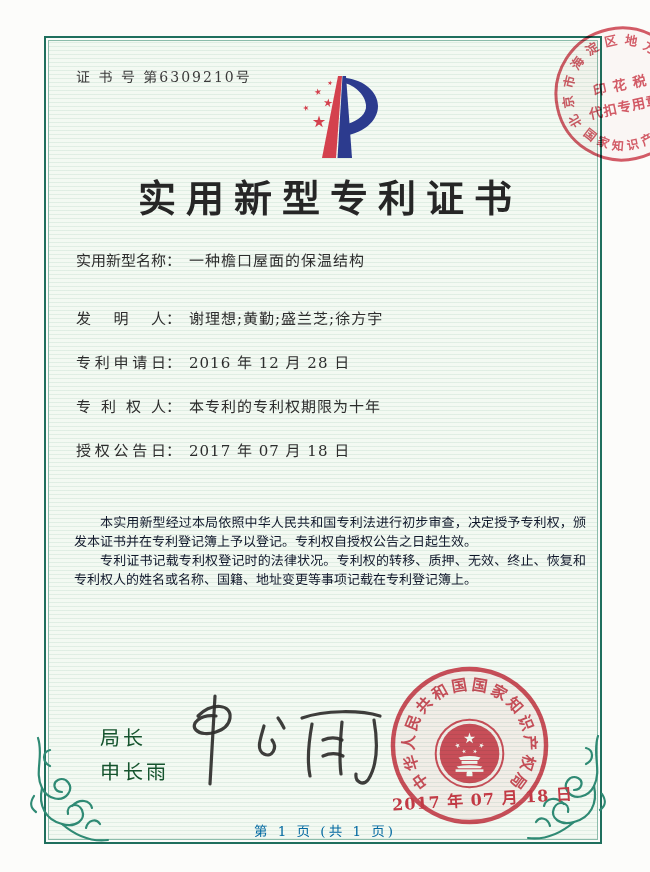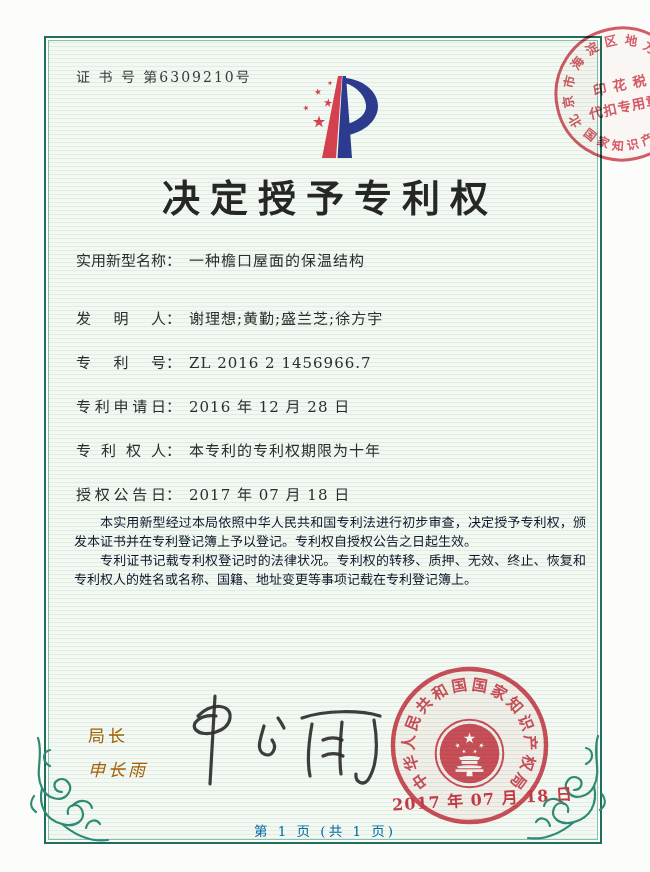--- a/index.html
+++ b/index.html
@@ -28,23 +28,23 @@
   .frow{line-height:22px;margin-bottom:22px;white-space:nowrap;}
   .frow:first-child{margin-bottom:36px;}
   .flabel{display:inline-block;width:90px;text-align:justify;text-align-last:justify;vertical-align:top;}
   .fcolon{margin-right:8px;}
   .fvalue{letter-spacing:1px;}
 
   .paras{position:absolute;left:74px;top:514px;right:64px;font-size:13px;
     line-height:1.45;color:#0f172a;text-align:justify;}
   .paras p{margin:0;text-indent:2em;}
 
-  .sig-title,.sig-name{position:absolute;left:88px;font-size:17px;letter-spacing:3px;color:#a16207;
+  .sig-title,.sig-name{position:absolute;left:100px;font-size:20px;letter-spacing:3px;color:#14532d;
     font-family:"Liberation Sans","DejaVu Sans",sans-serif;}
-  .sig-title{top:722px;} .sig-name{top:756px;font-style:italic;}
+  .sig-title{top:722px;} .sig-name{top:756px;}
 
   .signature{position:absolute;left:160px;top:688px;width:230px;height:100px;}
   .signature path{stroke:#2e2d2b;stroke-width:3.2;fill:none;stroke-linecap:round;stroke-linejoin:round;opacity:.92;}
 
   
   .seal-main{position:absolute;left:382px;top:658px;width:175px;height:175px;mix-blend-mode:multiply;opacity:.94;}
   .seal-ring{fill:rgba(210,70,85,0.07);stroke:var(--seal_red,#cf4553);stroke-width:4.5;}
   g[data-ring] text{fill:var(--seal_red,#cf4553);font-weight:bold;font-family:"DejaVu Serif",serif;}
   .emblem-bg{fill:var(--seal_red,#cf4553);}
   .emblem-ring{fill:none;stroke:var(--seal_red,#cf4553);stroke-width:2;}
@@ -100,31 +100,28 @@
     <polygon points="46,6 50,6 44,88 30,88" fill="#d4414e"></polygon>
     <polygon points="50.5,6 54,6 60,88 45.5,88" fill="#2c3b8e"></polygon>
     <path d="M54,8 C72,10 86,22 86,36 C86,52 70,62 57,65 L55,54 C66,51 75,44 74,35 C73,24 62,15 52,13 Z" fill="#2c3b8e"></path>
     <polygon fill="#d4414e" points="38.43,10.54 38.69,12.34 40.48,12.65 38.84,13.45 39.10,15.25 37.83,13.94 36.20,14.74 37.05,13.13 35.79,11.83 37.58,12.14"></polygon>
     <polygon fill="#d4414e" points="25.27,18.58 26.54,20.78 29.03,20.25 27.33,22.14 28.60,24.34 26.28,23.31 24.58,25.20 24.84,22.67 22.52,21.63 25.01,21.11"></polygon>
     <polygon fill="#d4414e" points="36.63,28.54 37.19,31.76 40.43,32.22 37.55,33.75 38.11,36.97 35.76,34.70 32.87,36.24 34.31,33.30 31.96,31.03 35.19,31.48"></polygon>
     <polygon fill="#d4414e" points="12.97,35.18 14.32,36.90 16.36,36.15 15.15,37.96 16.49,39.68 14.39,39.08 13.17,40.88 13.10,38.71 11.00,38.10 13.05,37.36"></polygon>
     <polygon fill="#d4414e" points="27.00,45.50 28.46,49.99 33.18,49.99 29.36,52.77 30.82,57.26 27.00,54.48 23.18,57.26 24.64,52.77 20.82,49.99 25.54,49.99"></polygon>
   </svg>
 
-  <div class="title">决定授予专利权</div>
+  <div class="title">实用新型专利证书</div>
 
   <div class="fields">
     <div class="frow">
       <span class="flabel">实用新型名称</span><span class="fcolon">：</span><span class="fvalue">一种檐口屋面的保温结构</span>
     </div>
     <div class="frow">
       <span class="flabel">发明人</span><span class="fcolon">：</span><span class="fvalue">谢理想;黄勤;盛兰芝;徐方宇</span>
-    </div>
-    <div class="frow">
-      <span class="flabel">专利号</span><span class="fcolon">：</span><span class="fvalue">ZL 2016 2 1456966.7</span>
     </div>
     <div class="frow">
       <span class="flabel">专利申请日</span><span class="fcolon">：</span><span class="fvalue">2016 年 12 月 28 日</span>
     </div>
     <div class="frow">
       <span class="flabel">专利权人</span><span class="fcolon">：</span><span class="fvalue">本专利的专利权期限为十年</span>
     </div>
     <div class="frow">
       <span class="flabel">授权公告日</span><span class="fcolon">：</span><span class="fvalue">2017 年 07 月 18 日</span>
     </div>

